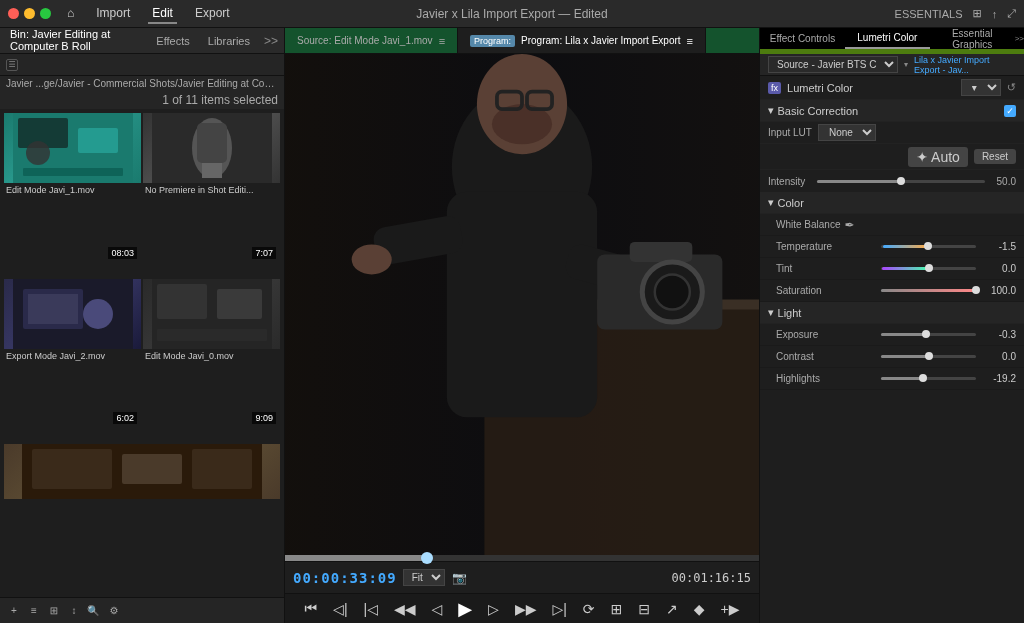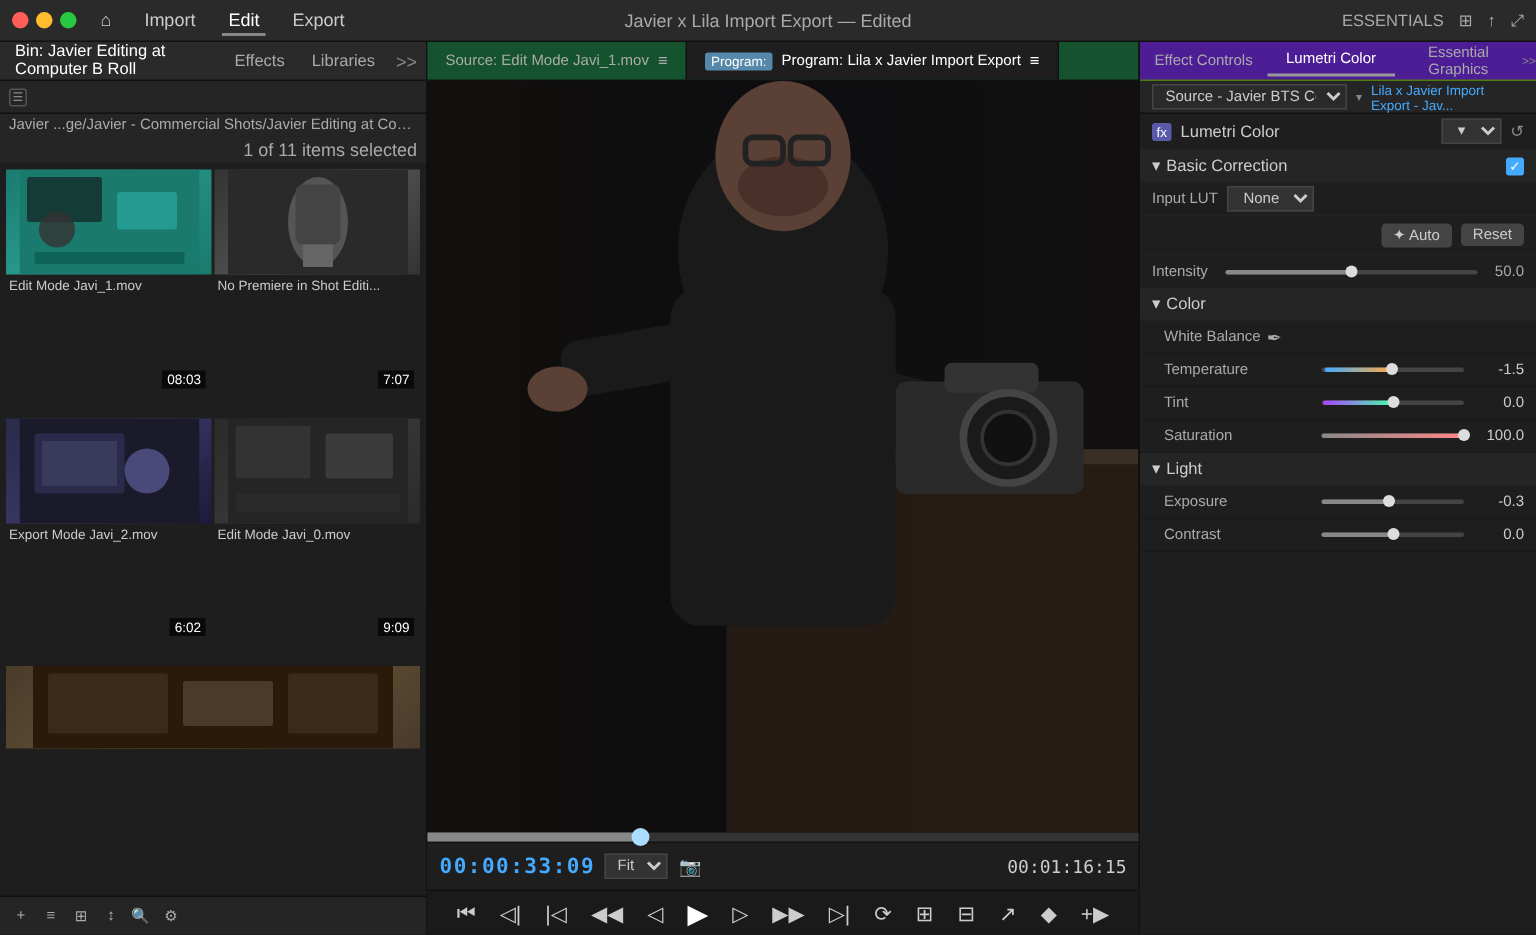--- a/index.html
+++ b/index.html
@@ -314,22 +314,22 @@
     .right-panel {
       width: 265px;
       background: #1e1e1e;
       border-left: 1px solid #111;
       display: flex;
       flex-direction: column;
     }
     .right-tabs {
       height: 26px;
       display: flex;
-      background: #4c1d95;
-      border-bottom: 1px solid #4d7c0f;
+      background: #000000;
+      border-bottom: 5px solid #4d7c0f;
       align-items: center;
     }
     .right-tab {
       flex: 1;
       text-align: center;
       font-size: 10px;
       color: #aaa;
       cursor: pointer;
       padding: 4px 2px;
     }
@@ -408,21 +408,21 @@
       background: #ddd;
       border-radius: 50%;
       position: absolute;
       top: -3px;
       transform: translateX(-50%);
     }
     .auto-btn {
       background: #444;
       color: #ccc;
       border: none;
-      font-size: 10px;
+      font-size: 14px;
       padding: 2px 8px;
       border-radius: 3px;
       cursor: pointer;
     }
     .reset-btn {
       background: #444;
       color: #ccc;
       border: none;
       font-size: 10px;
       padding: 2px 8px;
@@ -851,16 +851,24 @@
 
       <div class="section-row">
         <span class="section-row-label">Contrast</span>
         <div class="slider-container">
           <div class="slider-fill slider-fill-neutral" style="width:50%;"></div>
           <div class="slider-head" style="left:50%;"></div>
         </div>
         <span class="section-row-value">0.0</span>
       </div>
 
+      <div class="section-row">
+        <span class="section-row-label">Highlights</span>
+        <div class="slider-container">
+          <div class="slider-fill slider-fill-neutral" style="width:44%;"></div>
+          <div class="slider-head" style="left:44%;"></div>
+        </div>
+        <span class="section-row-value">-19.2</span>
+      </div>
 
     </div>
   </div>
 </div>
 
 </body></html>

